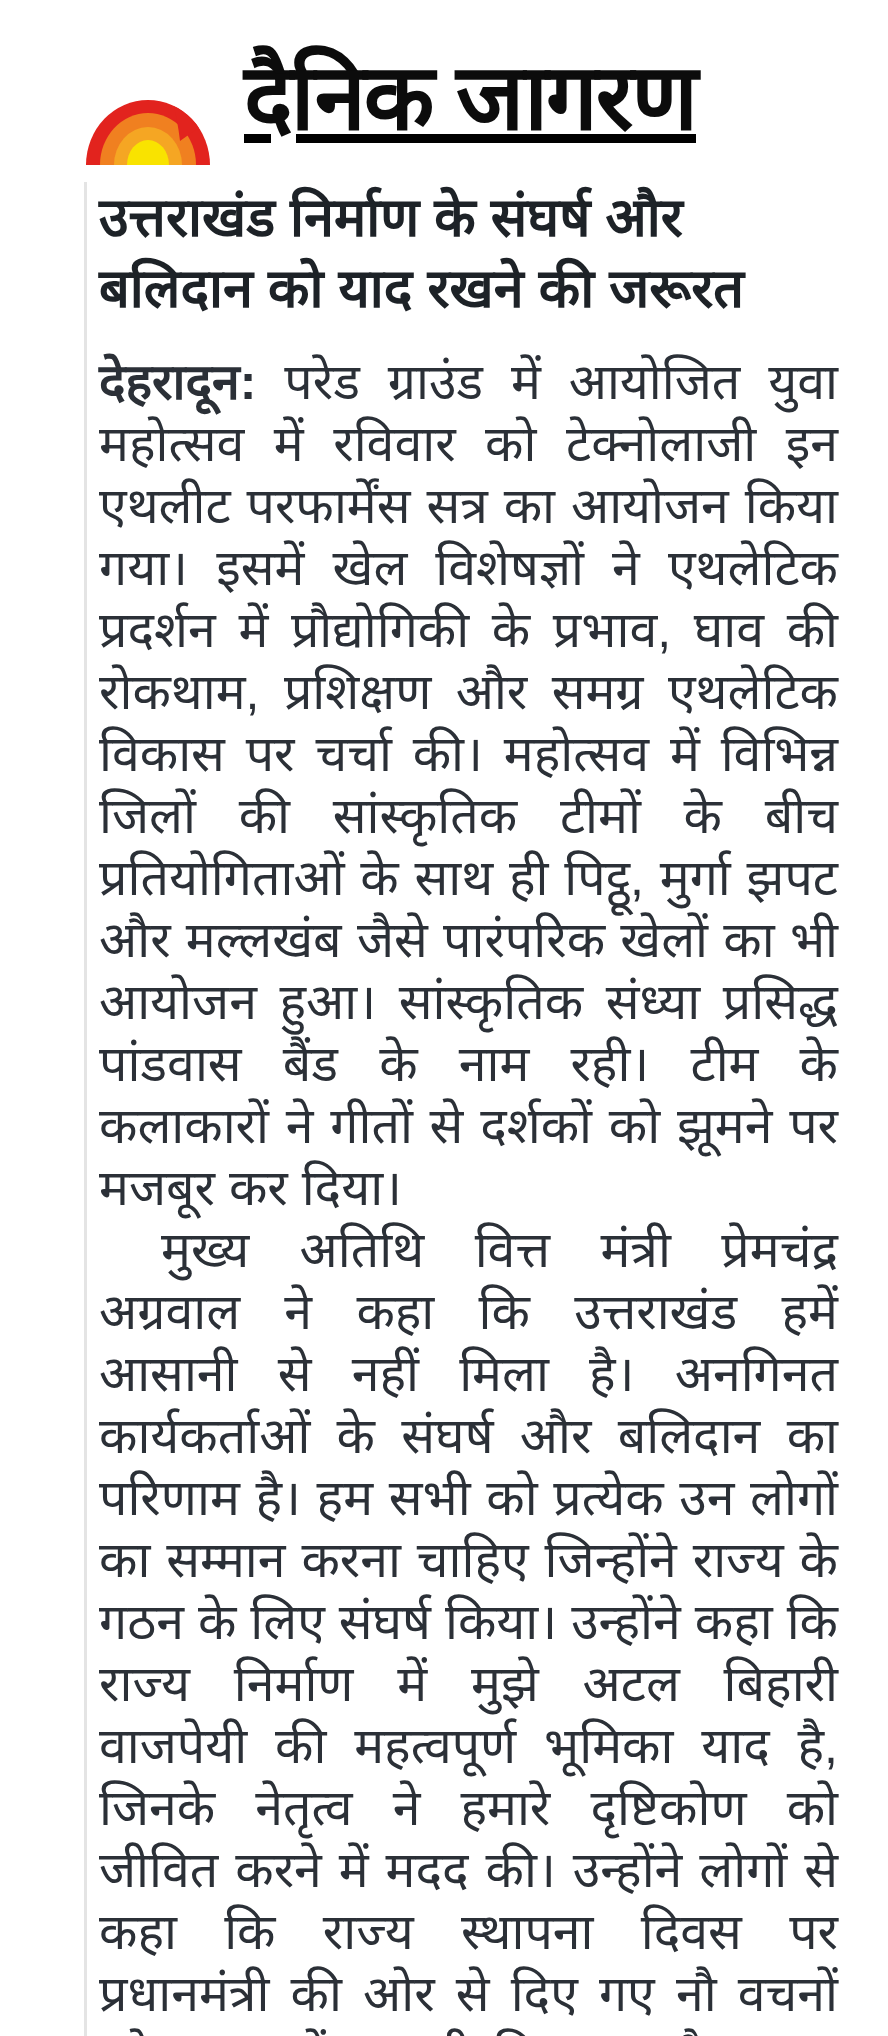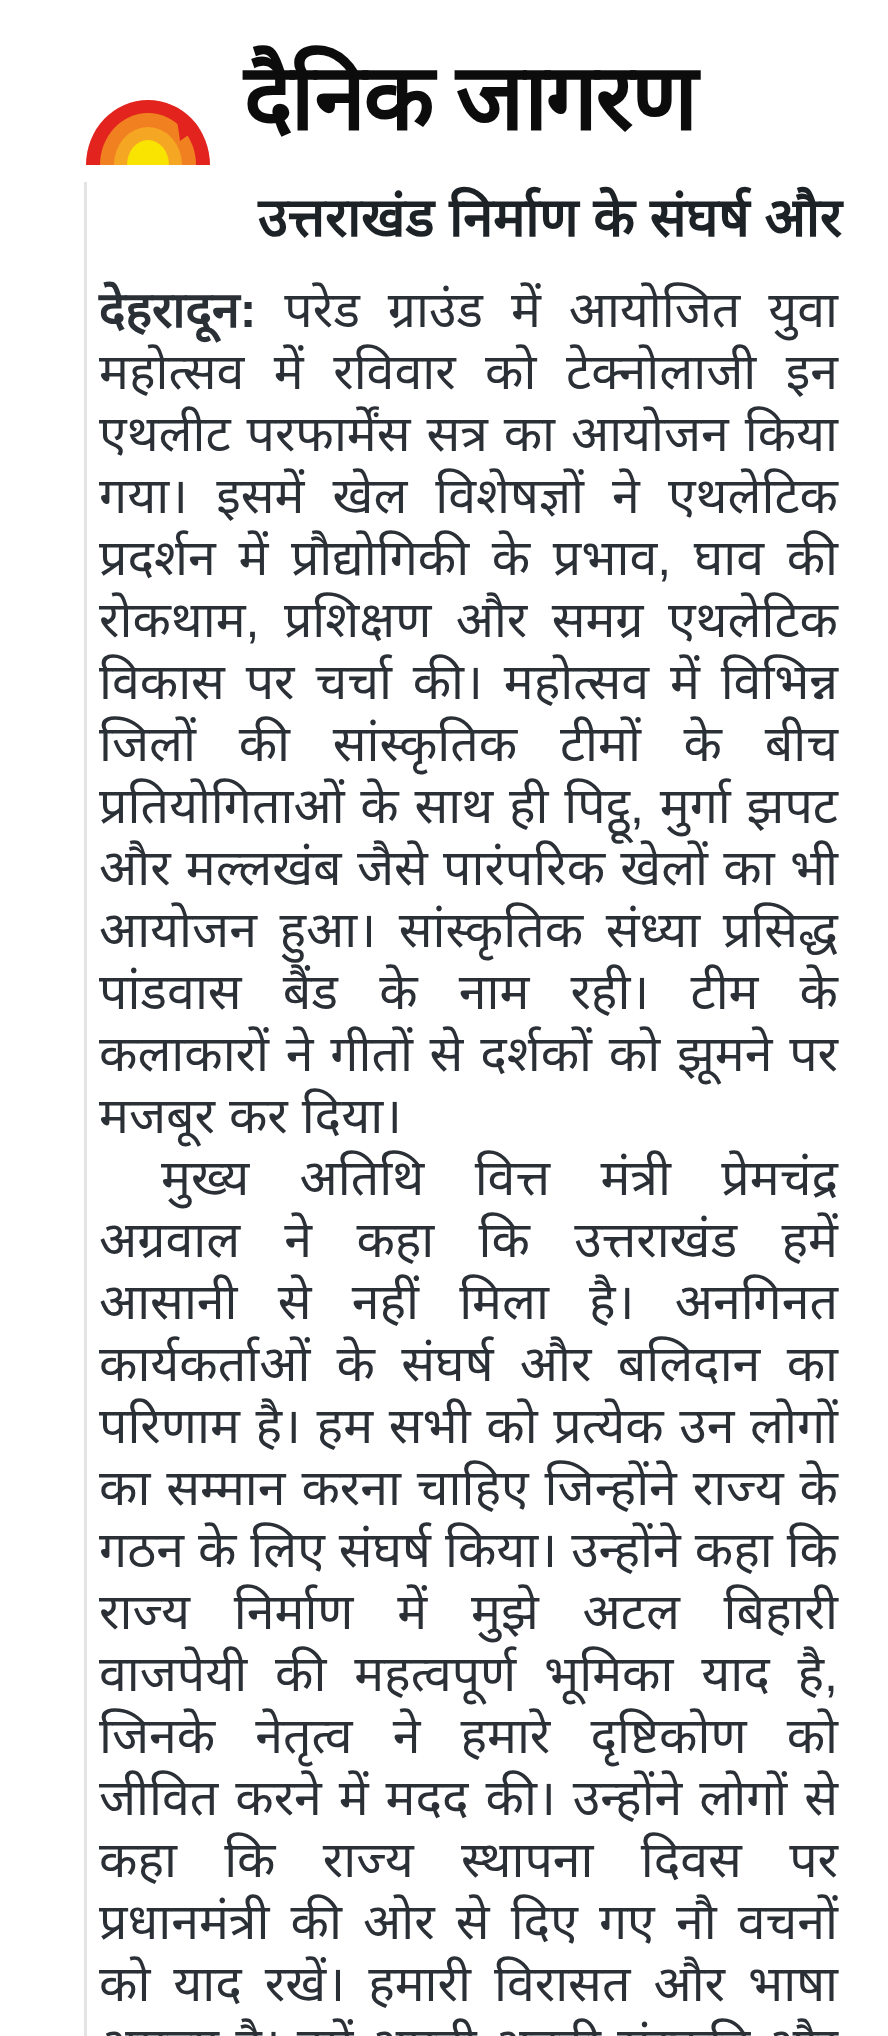--- a/index.html
+++ b/index.html
@@ -19,20 +19,21 @@
     width: 888px;
     padding: 22px 26px 0 84px;
   }
   
   .masthead {
     display: flex;
     align-items: center;
     gap: 28px;
     height: 150px;
     margin-bottom: 6px;
+    text-decoration: underline;
   }
   .logo {
     flex: 0 0 auto;
     width: 132px;
     height: 140px;
   }
   .logo svg { display: block; width: 132px; height: 140px; }
   .masthead-title {
     margin: 0;
     font-size: 92px;
@@ -49,21 +50,21 @@
     margin-top: 10px;
   }
   .headline {
     margin: 0 0 26px 0;
     padding-right: 20px;
     font-size: 54px;
     line-height: 1.32;
     font-weight: 700;
     color: #1d2227;
   }
-  .headline .hl-line { display: block; text-align: right; }
+  .headline .hl-line { display: block; }
   .body-para {
     margin: 0;
     padding-right: 24px;
     font-size: 50px;
     line-height: 62px;
     color: #2b3037;
     text-align: justify;
     text-justify: inter-word;
   }
   .body-para.indent { text-indent: 62px; }
@@ -89,20 +90,21 @@
         <path d="M68,8 C96,22 116,48 124,80 L124,94 L96,114 C92,80 84,48 58,22 Z" clip-path="url(#domeClip)" fill="#e2231e"></path>
       </svg>
     </div>
     <h1 class="masthead-title">दैनिक जागरण</h1>
   </header>
 
   <article class="article">
 
     <h2 class="headline">
       <span class="hl-line">उत्तराखंड निर्माण के संघर्ष और</span>
+      <span class="hl-line">बलिदान को याद रखने की जरूरत</span>
     </h2>
 
     <p class="body-para">
       <strong class="dateline">देहरादून:</strong>
       <span>परेड ग्राउंड में आयोजित युवा महोत्सव में रविवार को टेक्नोलाजी इन एथलीट परफार्मेंस सत्र का आयोजन किया गया। इसमें खेल विशेषज्ञों ने एथलेटिक प्रदर्शन में प्रौद्योगिकी के प्रभाव, घाव की रोकथाम, प्रशिक्षण और समग्र एथलेटिक विकास पर चर्चा की। महोत्सव में विभिन्न जिलों की सांस्कृतिक टीमों के बीच प्रतियोगिताओं के साथ ही पिट्ठू, मुर्गा झपट और मल्लखंब जैसे पारंपरिक खेलों का भी आयोजन हुआ। सांस्कृतिक संध्या प्रसिद्ध पांडवास बैंड के नाम रही। टीम के कलाकारों ने गीतों से दर्शकों को झूमने पर मजबूर कर दिया।</span>
     </p>
 
     <p class="body-para indent">मुख्य अतिथि वित्त मंत्री प्रेमचंद्र अग्रवाल ने कहा कि उत्तराखंड हमें आसानी से नहीं मिला है। अनगिनत कार्यकर्ताओं के संघर्ष और बलिदान का परिणाम है। हम सभी को प्रत्येक उन लोगों का सम्मान करना चाहिए जिन्होंने राज्य के गठन के लिए संघर्ष किया। उन्होंने कहा कि राज्य निर्माण में मुझे अटल बिहारी वाजपेयी की महत्वपूर्ण भूमिका याद है, जिनके नेतृत्व ने हमारे दृष्टिकोण को जीवित करने में मदद की। उन्होंने लोगों से कहा कि राज्य स्थापना दिवस पर प्रधानमंत्री की ओर से दिए गए नौ वचनों को याद रखें। हमारी विरासत और भाषा अमूल्य है। हमें अपनी अनूठी संस्कृति और विरासत को आगे बढ़ाना चाहिए। इस अवसर पर युवा कल्याण एवं प्रांतीय रक्षक दल विभाग के निदेशक प्रशांत आर्या, अतिरिक्त निदेशक आरसी डिमरी, संयुक्त निदेशक अजय अग्रवाल, उप निदेशक शक्ति सिंह, एसके जयराज, नीरज गुप्ता, दीप्ति जोशी, स्पोर्ट्स कालेज के प्रधानाचार्य राजेश ममगाईं आदि मौजूद रहे।(जासं)</p>
 
   </article>

